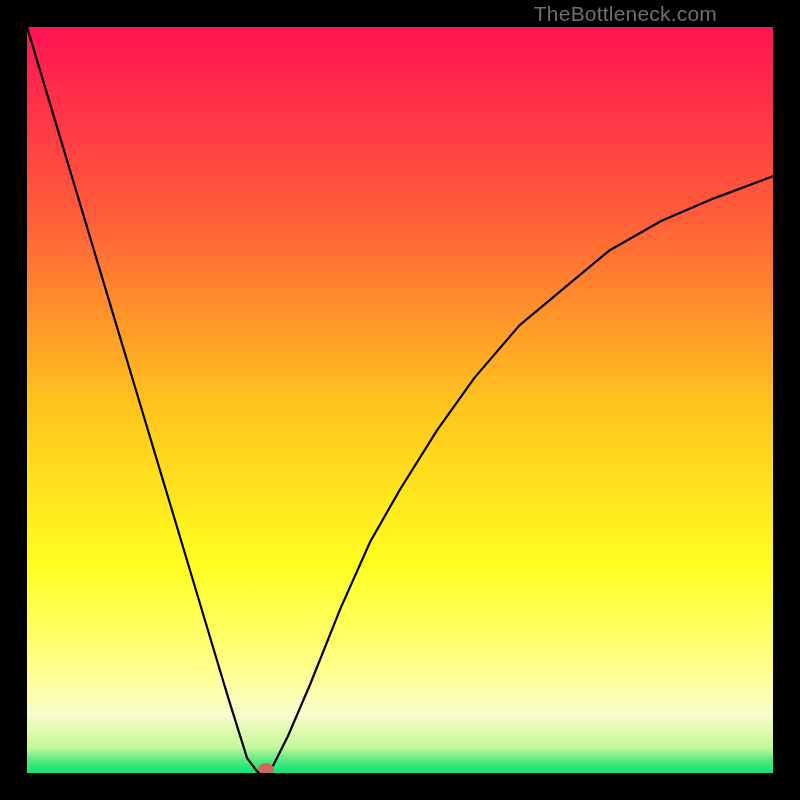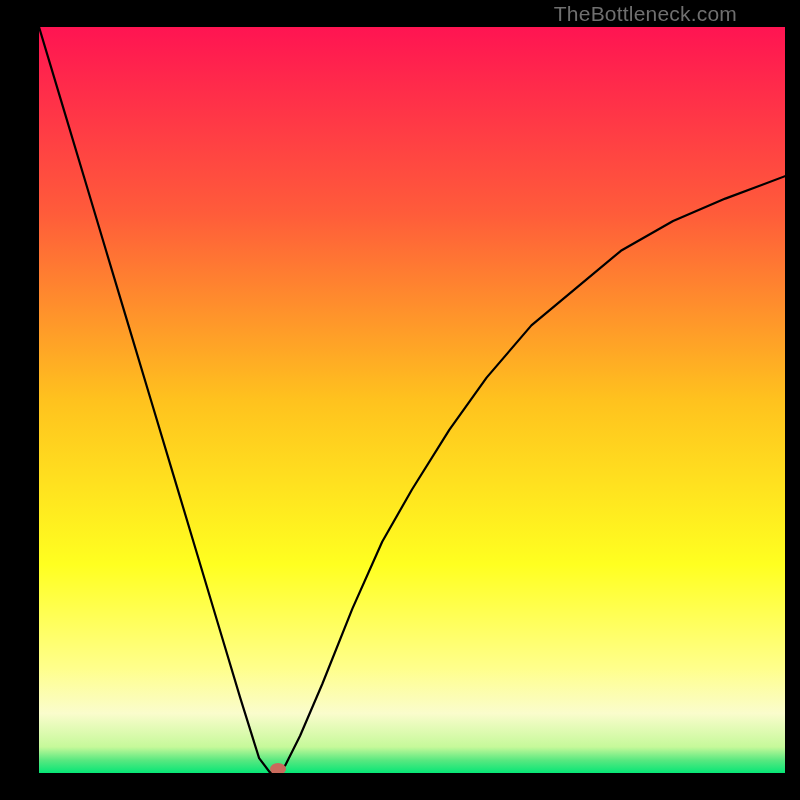--- a/index.html
+++ b/index.html
@@ -7,25 +7,24 @@
     padding: 0;
     width: 800px;
     height: 800px;
     background: #000;
     position: relative;
     font-family: Arial, Helvetica, sans-serif;
   }
   .frame {
     position: absolute;
     top: 0;
-    left: 12px;
+    left: 0;
     width: 729px;
     height: 800px;
     background: #000;
-    padding-left: 8px;
   }
   .plot-area {
     position: absolute;
     top: 27px;
     left: 27px;
     width: 746px;
     height: 746px;
     overflow: hidden;
   }
   .gradient {

